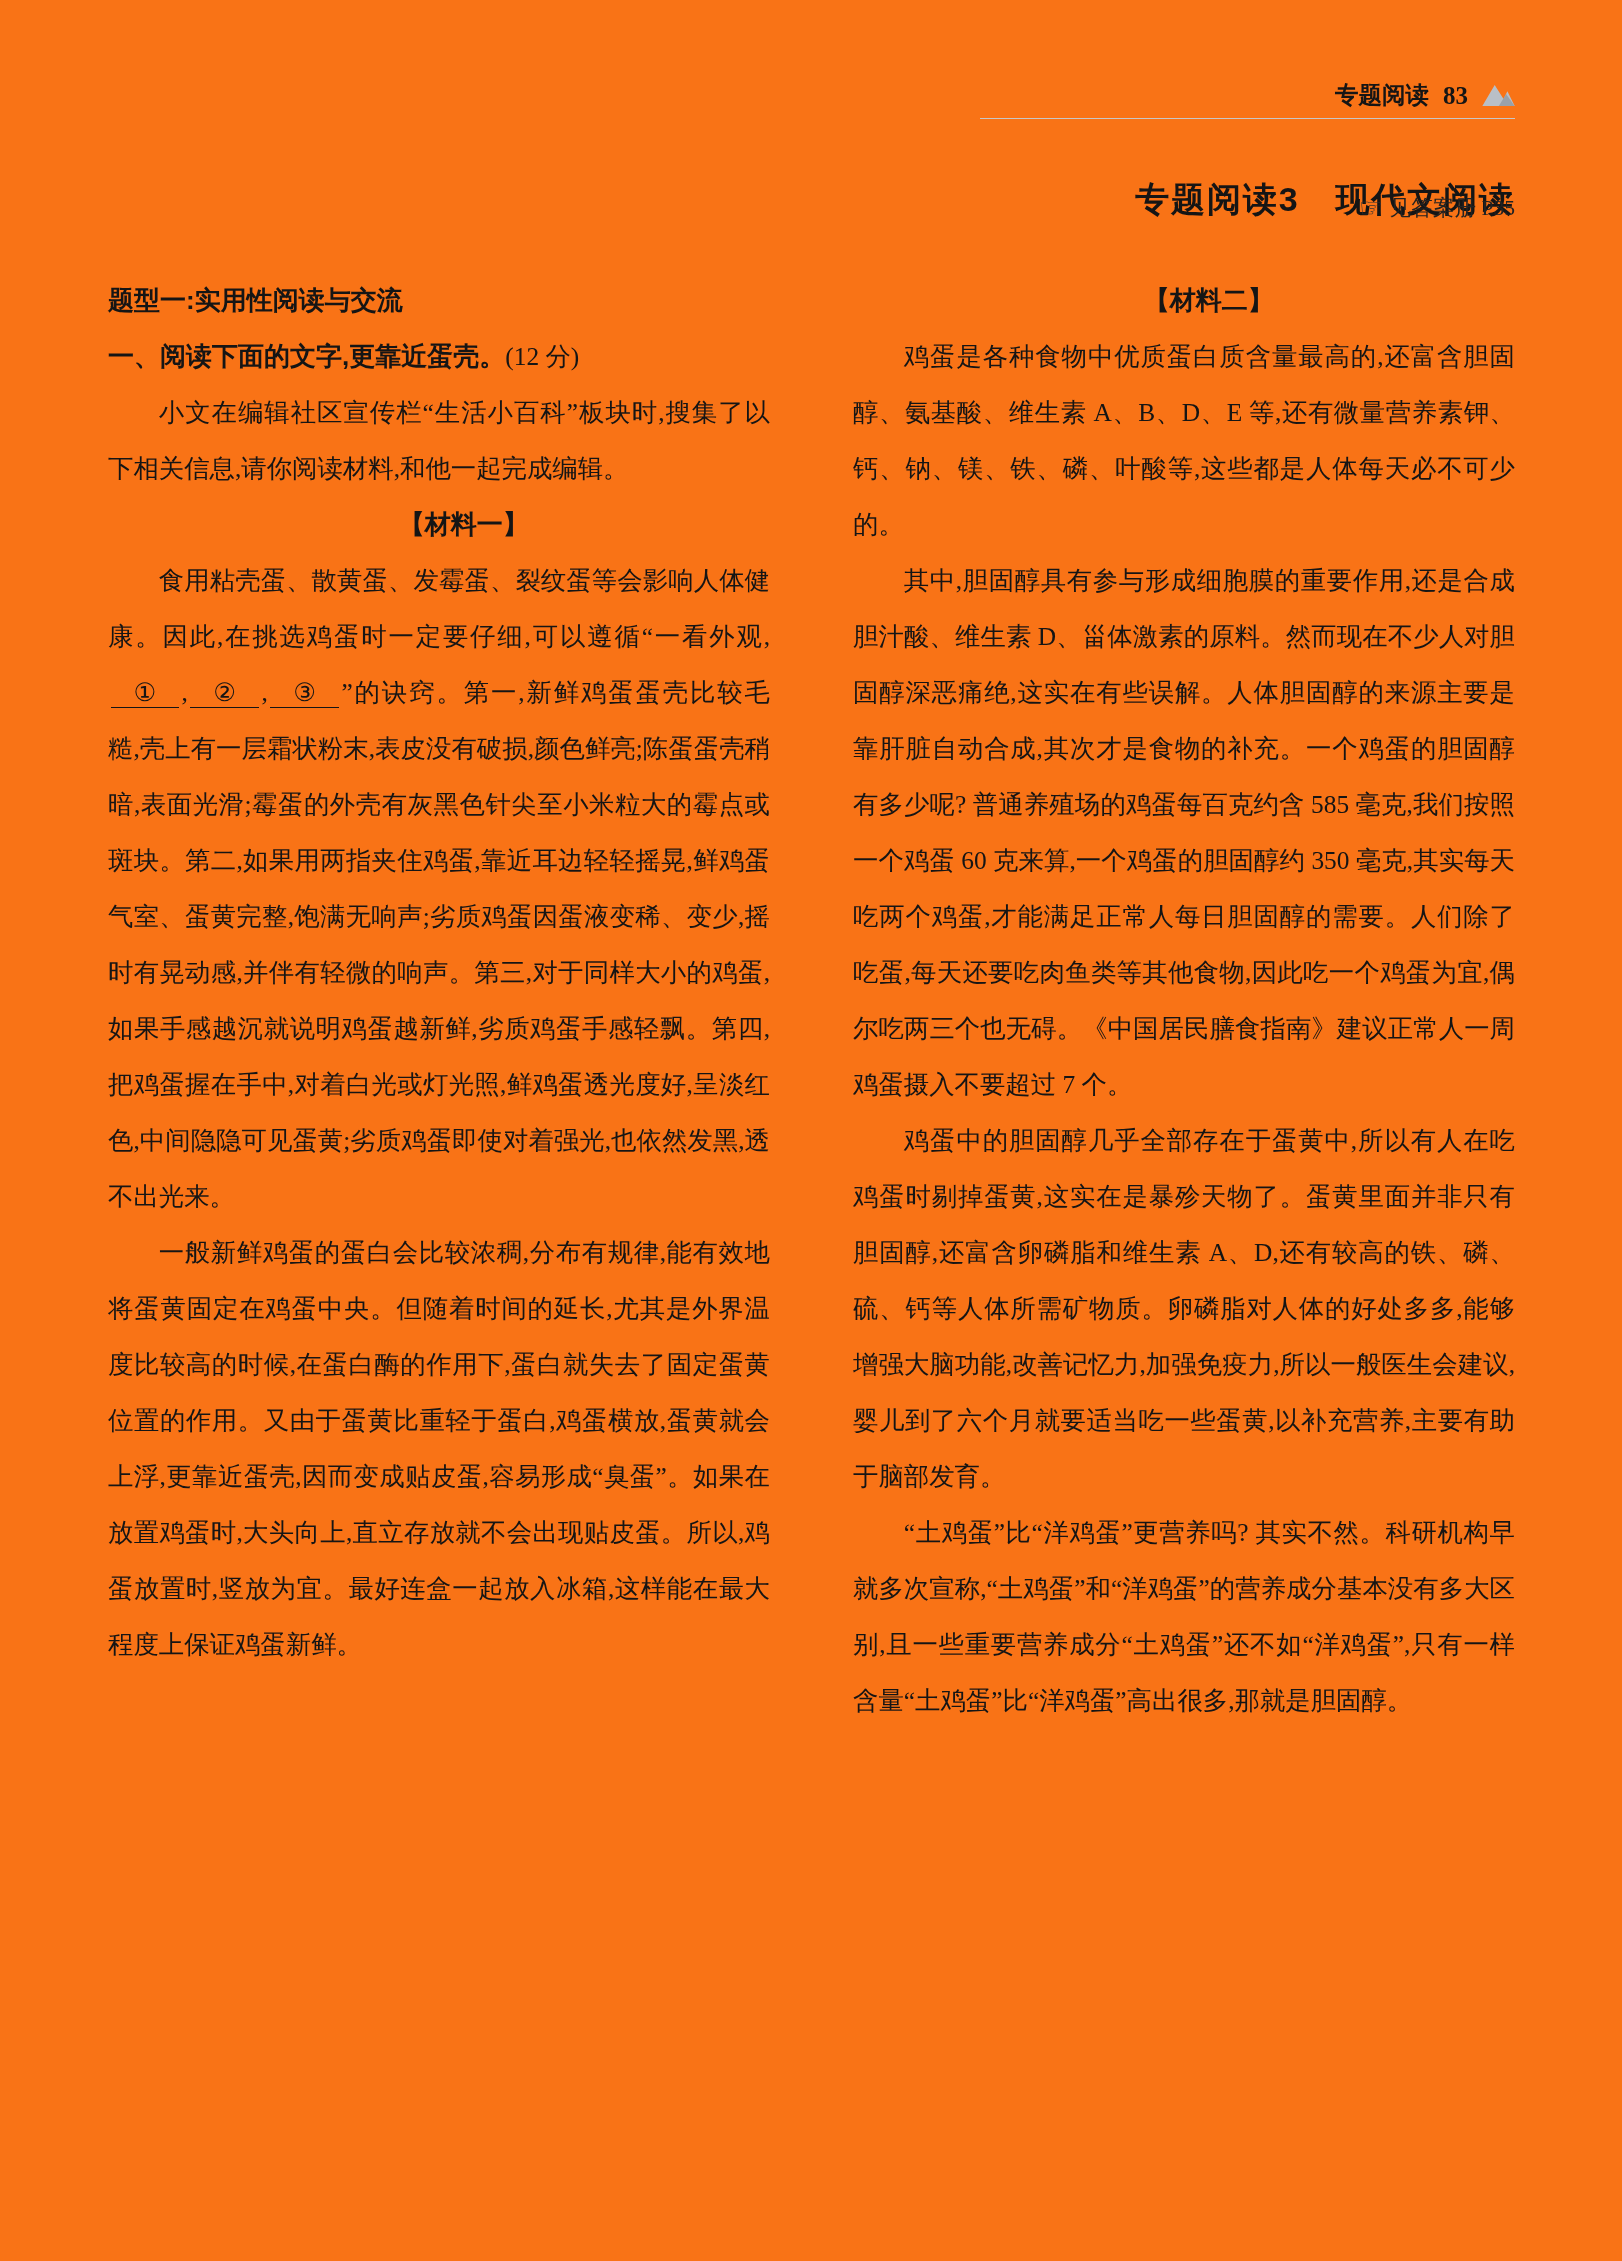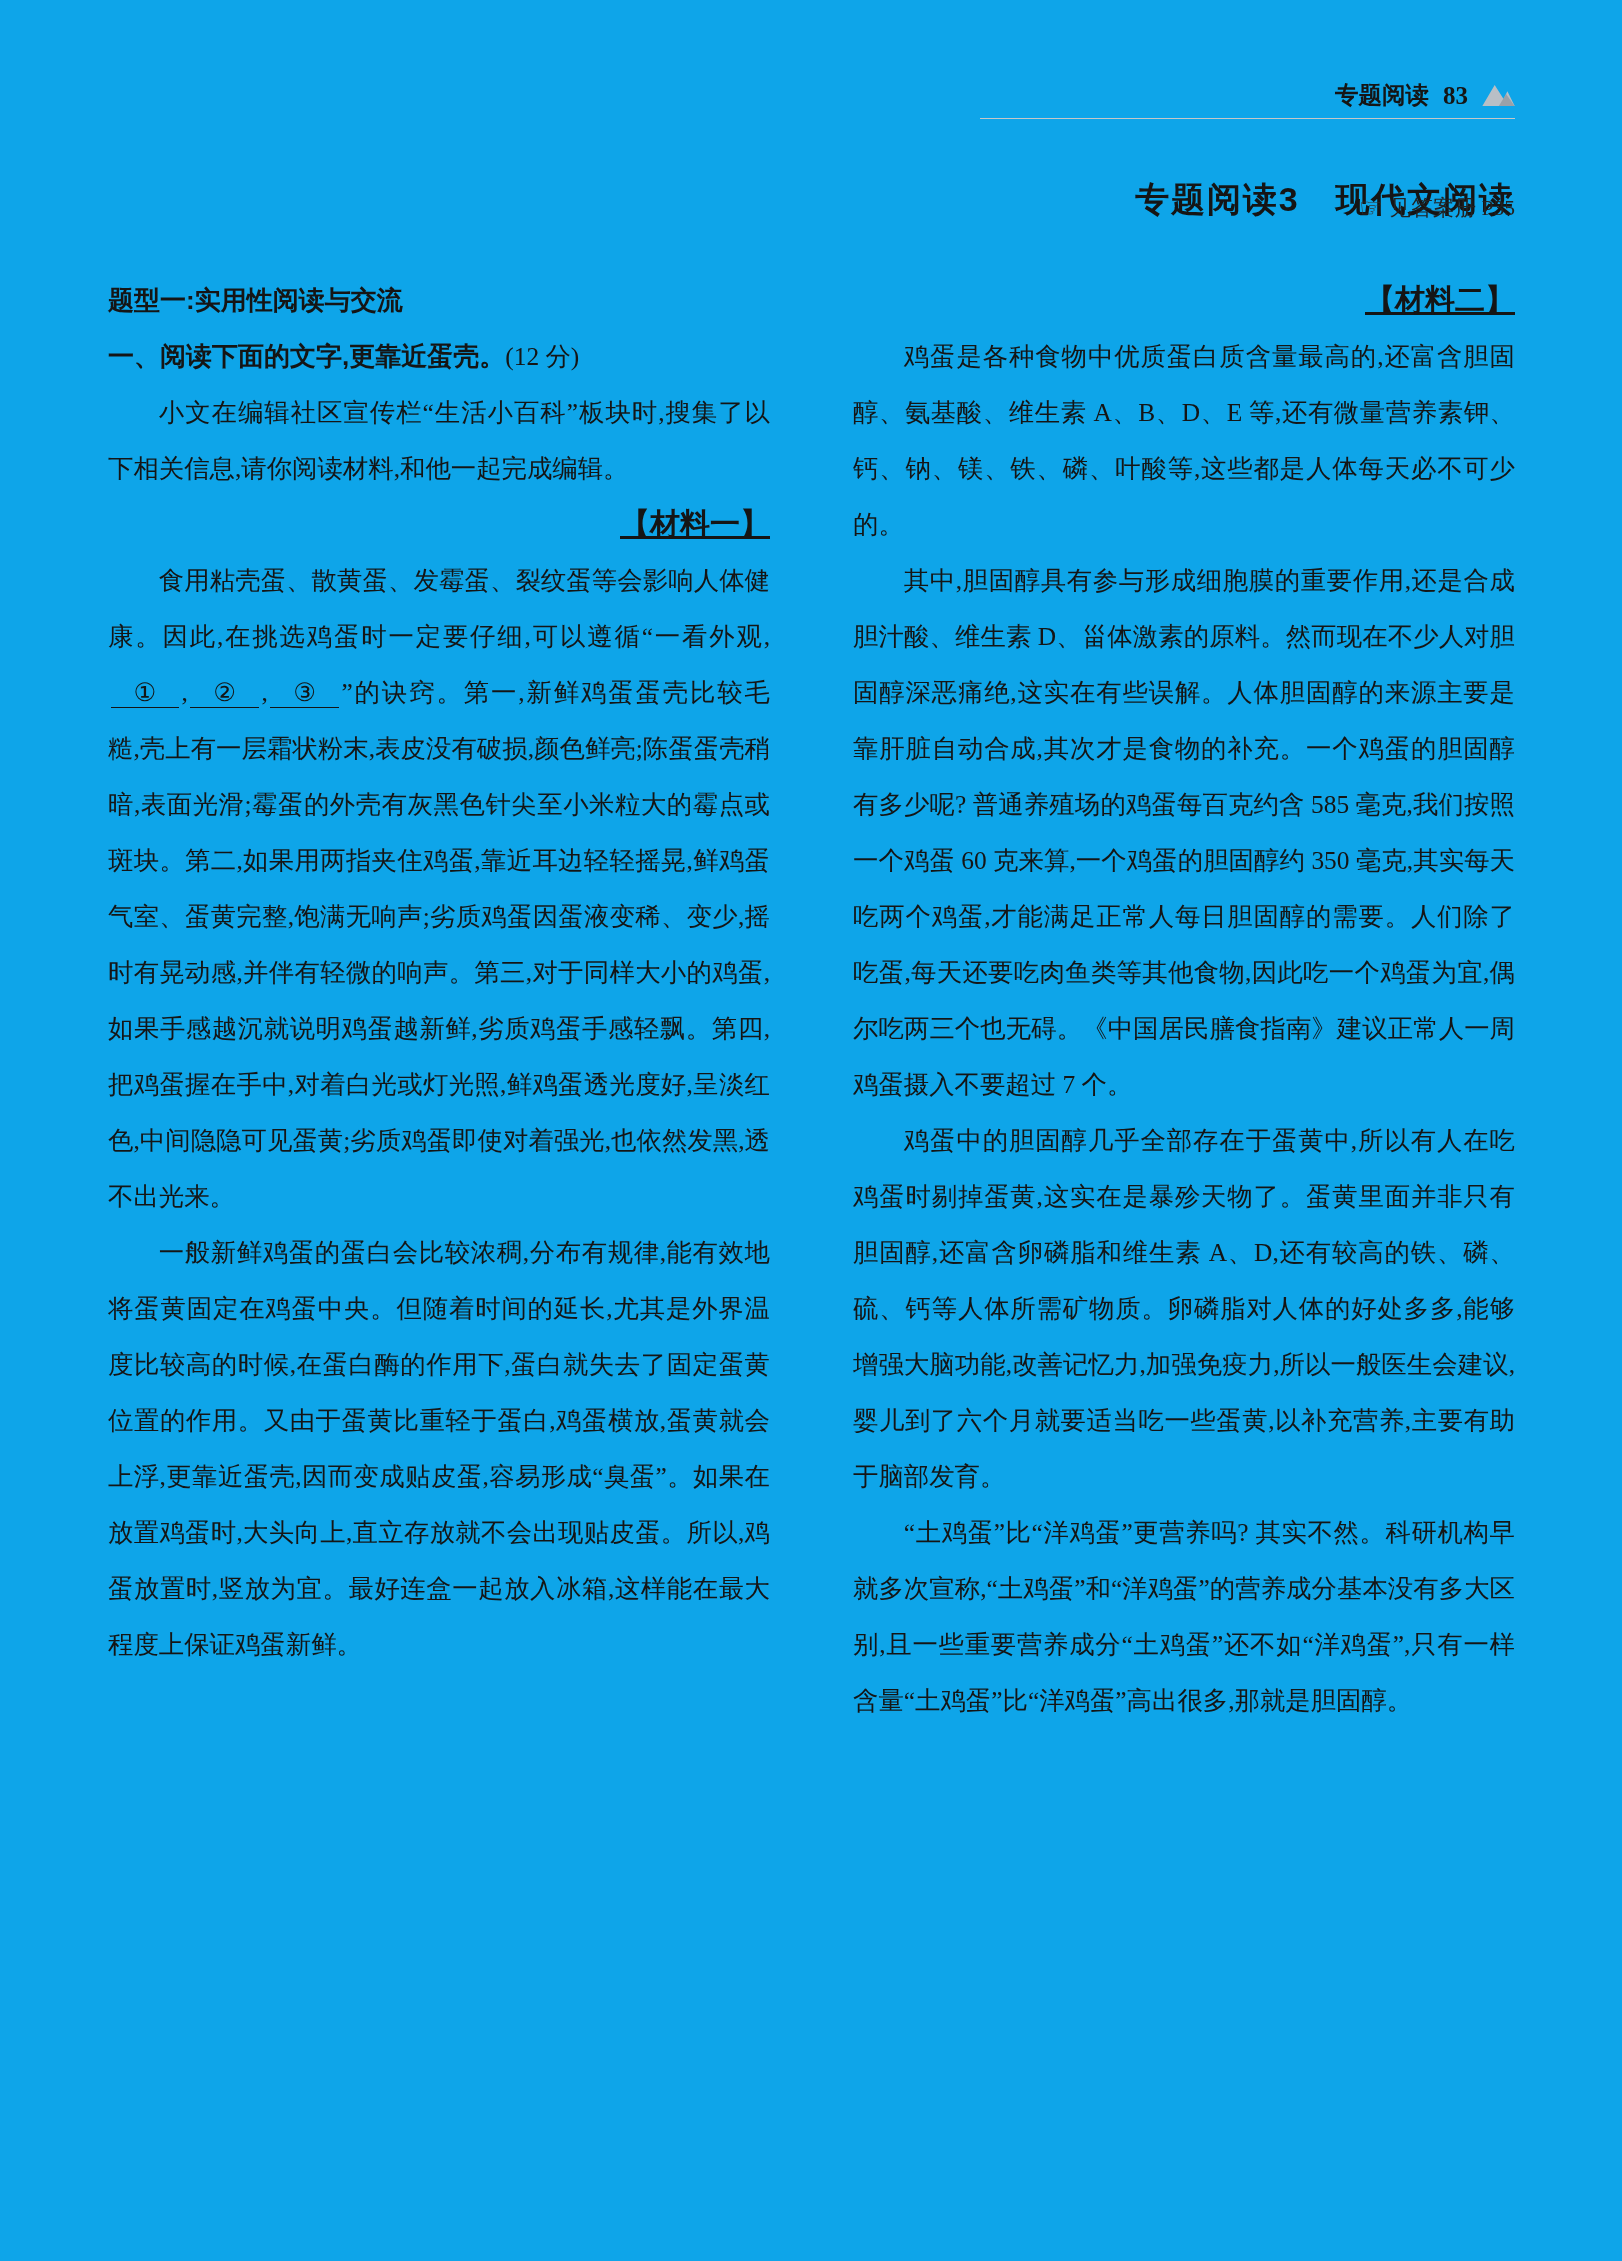--- a/index.html
+++ b/index.html
@@ -2,21 +2,21 @@
 <html style="font-size:10.2px"><head>
 <meta charset="utf-8">
 <style>
   html, body { margin: 0; padding: 0; background: #ffffff; }
   .page {
     position: relative;
     width: 1623px;
     height: 2261px;
     box-sizing: border-box;
     padding: 83px 108px 76px 108px;
-    background: #0ea5e9;
+    background: #f97316;
     color: #151515;
     font-family: "Liberation Serif", "DejaVu Serif", serif;
     overflow: hidden;
   }
 
   
   .header-row {
     display: flex;
     justify-content: flex-end;
     align-items: center;
@@ -86,24 +86,23 @@
   .q-main {
     font-family: "Liberation Sans", "DejaVu Sans", sans-serif;
     font-weight: bold;
     font-size: 26px;
   }
   .q-score { font-size: 25.4px; }
 
   .material-label {
     font-family: "Liberation Sans", "DejaVu Sans", sans-serif;
     font-weight: bold;
-    font-size: 30px;
+    font-size: 26px;
     text-indent: 1.9em;
-    text-align: right;
-    text-decoration: underline;
+    text-align: center;
   }
 
   .para { text-indent: 2em; }
 
   .blank {
     display: inline-block;
     min-width: 2.7em;
     text-align: center;
     text-indent: 0;
     border-bottom: 1.9px solid #151515;

